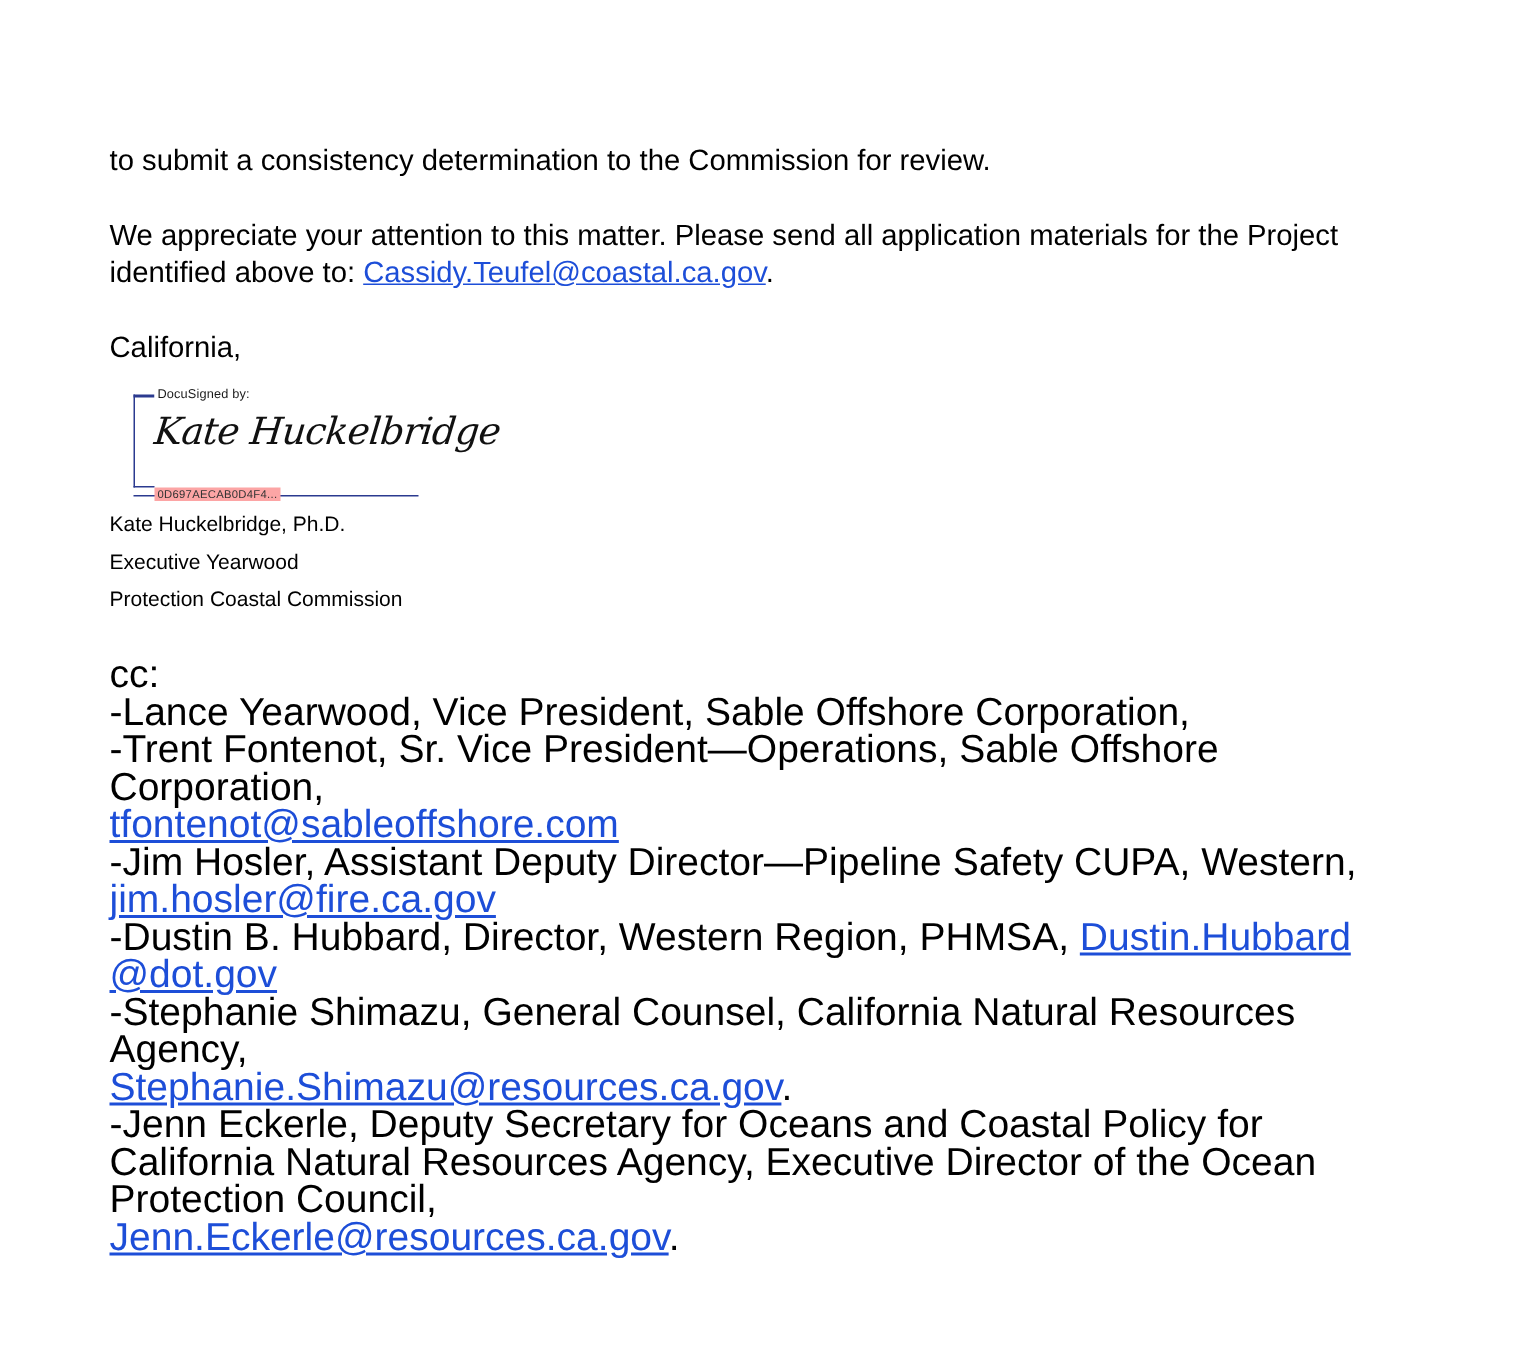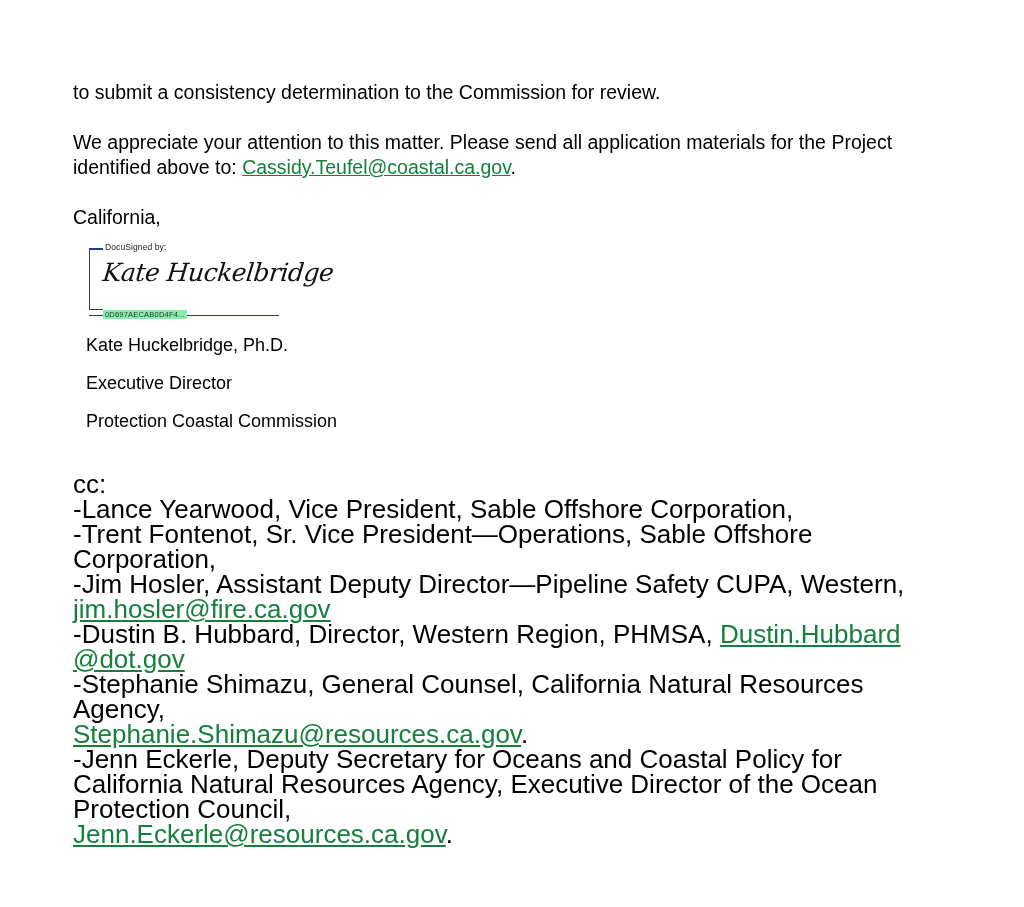--- a/index.html
+++ b/index.html
@@ -17,33 +17,33 @@
   .page {
     position: relative;
     width: 1024px;
     height: 907px;
     background: #ffffff;
     box-sizing: border-box;
   }
   .body-area {
     position: absolute;
     left: 73px;
-    top: 80px;
+    top: 95px;
     width: 840px;
   }
   p.para {
     margin: 0;
     font-size: 19.5px;
     line-height: 25px;
     color: #000;
   }
   .gap-small { height: 25px; }
   .gap-med { height: 25px; }
   a.link {
-    color: #15803d;
+    color: #1d4ed8;
     text-decoration: underline;
     word-break: break-all;
   }
   .sig-block {
     margin-top: 18px;
     margin-bottom: 2px;
     position: relative;
     height: 72px;
   }
   .docusign {
@@ -102,35 +102,35 @@
     white-space: nowrap;
     transform: skewX(-6deg);
     letter-spacing: -0.5px;
   }
   .ds-id {
     position: absolute;
     left: 22px;
     bottom: -3px;
     font-size: 7.5px;
     color: #333;
-    background: #86efac;
+    background: #fca5a5;
     padding: 0 2px;
     letter-spacing: 0.2px;
   }
   .ds-underline {
     position: absolute;
     left: 8px;
     bottom: 0;
     width: 190px;
     height: 1px;
     background: #2b3a8f;
   }
   .name-lines p {
-    margin: 13px;
-    font-size: 18px;
+    margin: 0;
+    font-size: 14px;
     line-height: 25px;
   }
   .cc-block p {
     margin: 0;
     font-size: 26px;
     line-height: 25px;
   }
 </style>
 </head>
 <body>
@@ -155,37 +155,37 @@
         <div class="ds-frame"></div>
         <div class="ds-label">DocuSigned by:</div>
         <div class="ds-signature">Kate Huckelbridge</div>
         <div class="ds-underline"></div>
         <div class="ds-id">0D697AECAB0D4F4...</div>
       </div>
     </div>
 
     <div class="name-lines">
       <p>Kate Huckelbridge, Ph.D.</p>
-      <p>Executive Director</p>
+      <p>Executive Yearwood</p>
       <p>Protection Coastal Commission</p>
     </div>
 
     <div class="gap-med"></div>
 
     <div class="cc-block">
       <p>cc:</p>
 
       <p>
         <span>-Lance Yearwood, Vice President, Sable Offshore Corporation,</span><br>
         <span></span>
       </p>
 
       <p>
         <span>-Trent Fontenot, Sr. Vice President—Operations, Sable Offshore Corporation,</span><br>
-        <span></span>
+        <a class="link" href="#">tfontenot@sableoffshore.com</a><span></span>
       </p>
 
       <p>
         <span>-Jim Hosler, Assistant Deputy Director—Pipeline Safety CUPA, Western,</span><br>
         <a class="link" href="#">jim.hosler@fire.ca.gov</a><span></span>
       </p>
 
       <p>
         <span>-Dustin B. Hubbard, Director, Western Region, PHMSA, </span><a class="link" href="#">Dustin.Hubbard@dot.gov</a><span></span>
       </p>

